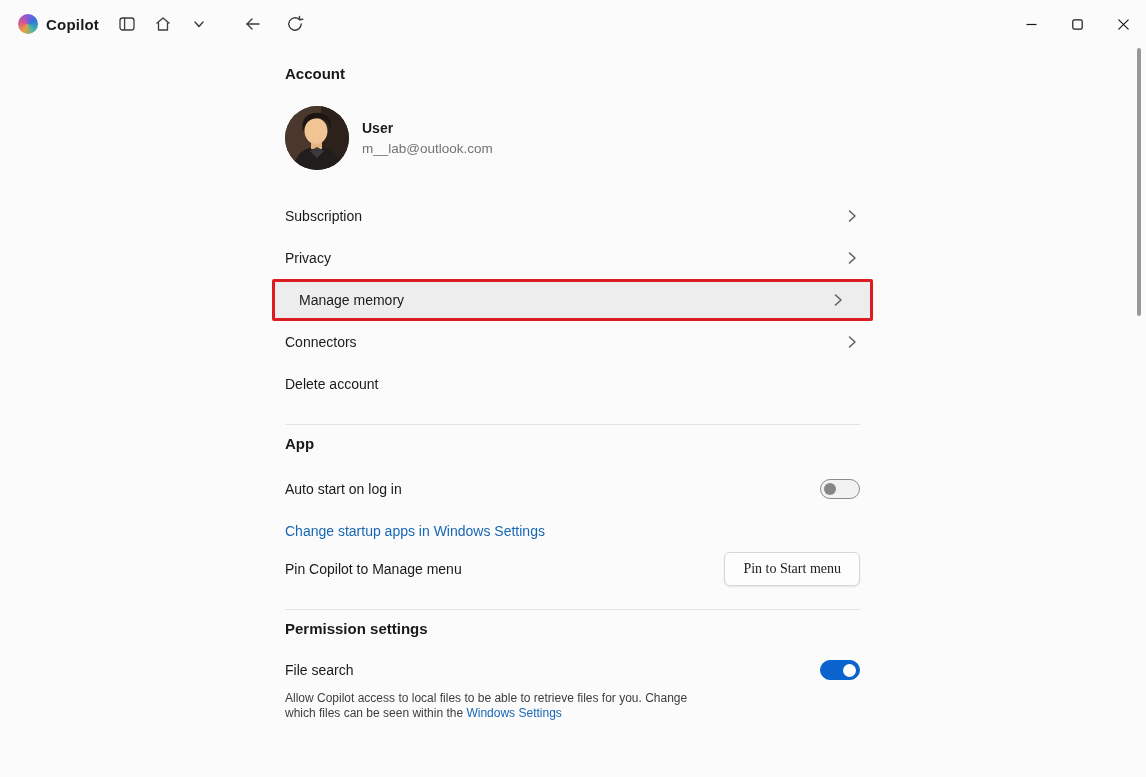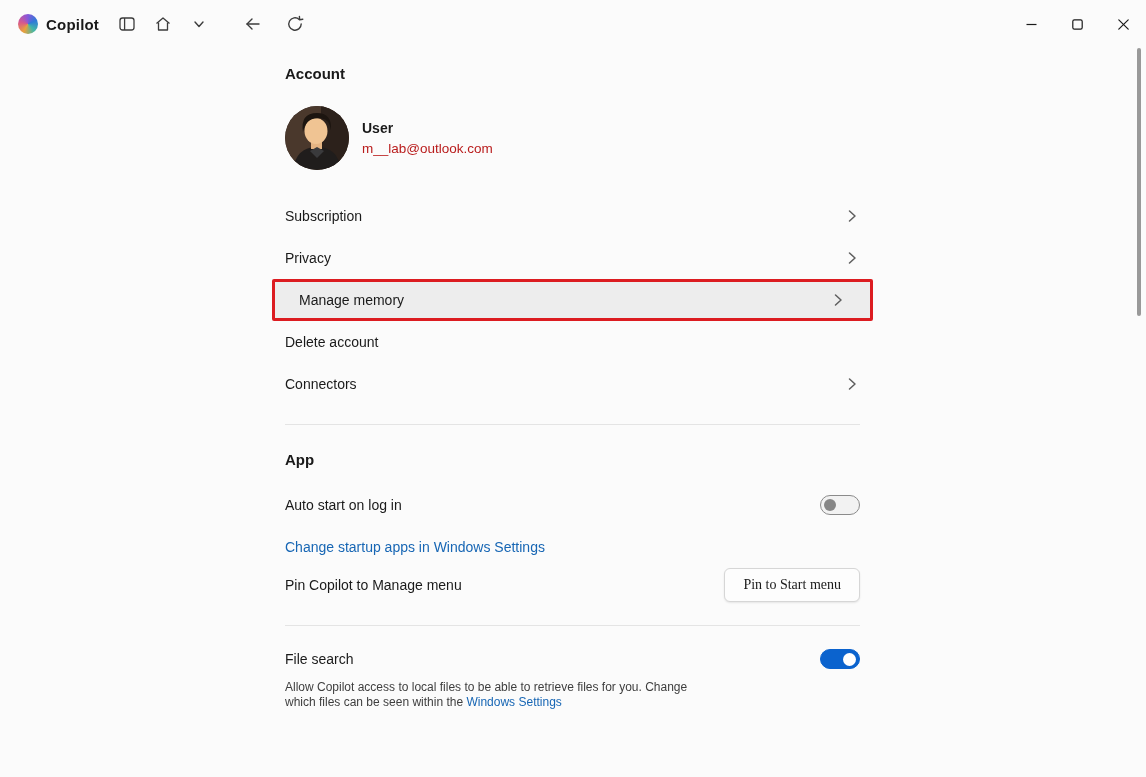--- a/index.html
+++ b/index.html
@@ -50,21 +50,21 @@
   .section-heading { font-size:15px; font-weight:700; color:#1a1a1a; }
 
   .profile { display:flex; align-items:center; margin-top:24px; height:64px; }
   .avatar {
     width:64px; height:64px; border-radius:50%; overflow:hidden; flex:0 0 auto;
     background:#3a2d26;
   }
   .avatar svg { display:block; width:64px; height:64px; }
   .profile-text { margin-left:13px; }
   .uname { font-size:14px; font-weight:700; margin-bottom:5px; }
-  .uemail { font-size:13.5px; color:#b91c1c; }
+  .uemail { font-size:13.5px; color:#737373; }
 
   .list { margin-top:25px; }
   .row {
     height:42px; display:flex; align-items:center; justify-content:space-between;
     cursor:default;
   }
   .row-label { font-size:14px; }
   .chev { color:#5e5e5e; display:flex; align-items:center; }
   .row.highlighted {
     background:#ededed;
@@ -106,21 +106,21 @@
   .toggle.on .knob {
     position:absolute; right:3px; top:2.5px; width:13px; height:13px; border-radius:50%;
     background:#ffffff;
   }
 
   .desc {
     width:414px; font-size:12px; line-height:15px; color:#3e3e3e; margin-top:0px;
   }
   .desc .inline-link { color:#1766b4; font-weight:400; font-size:12px; cursor:pointer; }
 
-  .mt26 { margin-top:26px; }
+  .mt26 { margin-top:10px; }
   .mt16 { margin-top:16px; }
   .mt12 { margin-top:12px; }
 </style>
 </head>
 <body>
 
 <div class="titlebar">
   <div class="logo"></div>
   <span class="app-name">Copilot</span>
 
@@ -229,29 +229,29 @@
     </div>
     <div class="row highlighted">
       <span class="row-label">Manage memory</span>
       <span class="chev">
         <svg width="16" height="16" viewBox="0 0 16 16" fill="none" stroke="currentColor" stroke-width="1.5" stroke-linecap="round" stroke-linejoin="round">
             <polyline points="5.5,3 11,8 5.5,13"></polyline>
           </svg>
       </span>
     </div>
     <div class="row">
+      <span class="row-label">Connectors</span>
+      <span class="chev">
+        <svg width="16" height="16" viewBox="0 0 16 16" fill="none" stroke="currentColor" stroke-width="1.5" stroke-linecap="round" stroke-linejoin="round">
+            <polyline points="5.5,3 11,8 5.5,13"></polyline>
+          </svg>
+      </span>
+    </div>
+    <div class="row">
       <span class="row-label">Delete account</span>
-    </div>
-    <div class="row">
-      <span class="row-label">Connectors</span>
-      <span class="chev">
-        <svg width="16" height="16" viewBox="0 0 16 16" fill="none" stroke="currentColor" stroke-width="1.5" stroke-linecap="round" stroke-linejoin="round">
-            <polyline points="5.5,3 11,8 5.5,13"></polyline>
-          </svg>
-      </span>
     </div>
   </div>
 
   <div class="divider"></div>
 
   <div class="section-heading mt26">App</div>
 
   <div class="setting-row mt16">
     <span class="setting-label">Auto start on log in</span>
     <div class="toggle off">
@@ -263,20 +263,21 @@
     <span class="link">Change startup apps in Windows Settings</span>
   </div>
 
   <div class="setting-row">
     <span class="setting-label">Pin Copilot to Manage menu</span>
     <button class="btn">Pin to Start menu</button>
   </div>
 
   <div class="divider"></div>
 
+  <div class="section-heading mt26">Permission settings</div>
 
   <div class="setting-row mt12">
     <span class="setting-label">File search</span>
     <div class="toggle on">
         <div class="knob"></div>
       </div>
   </div>
 
   <div class="desc">
     <span>Allow Copilot access to local files to be able to retrieve files for you. Change which files can be seen within the </span>

